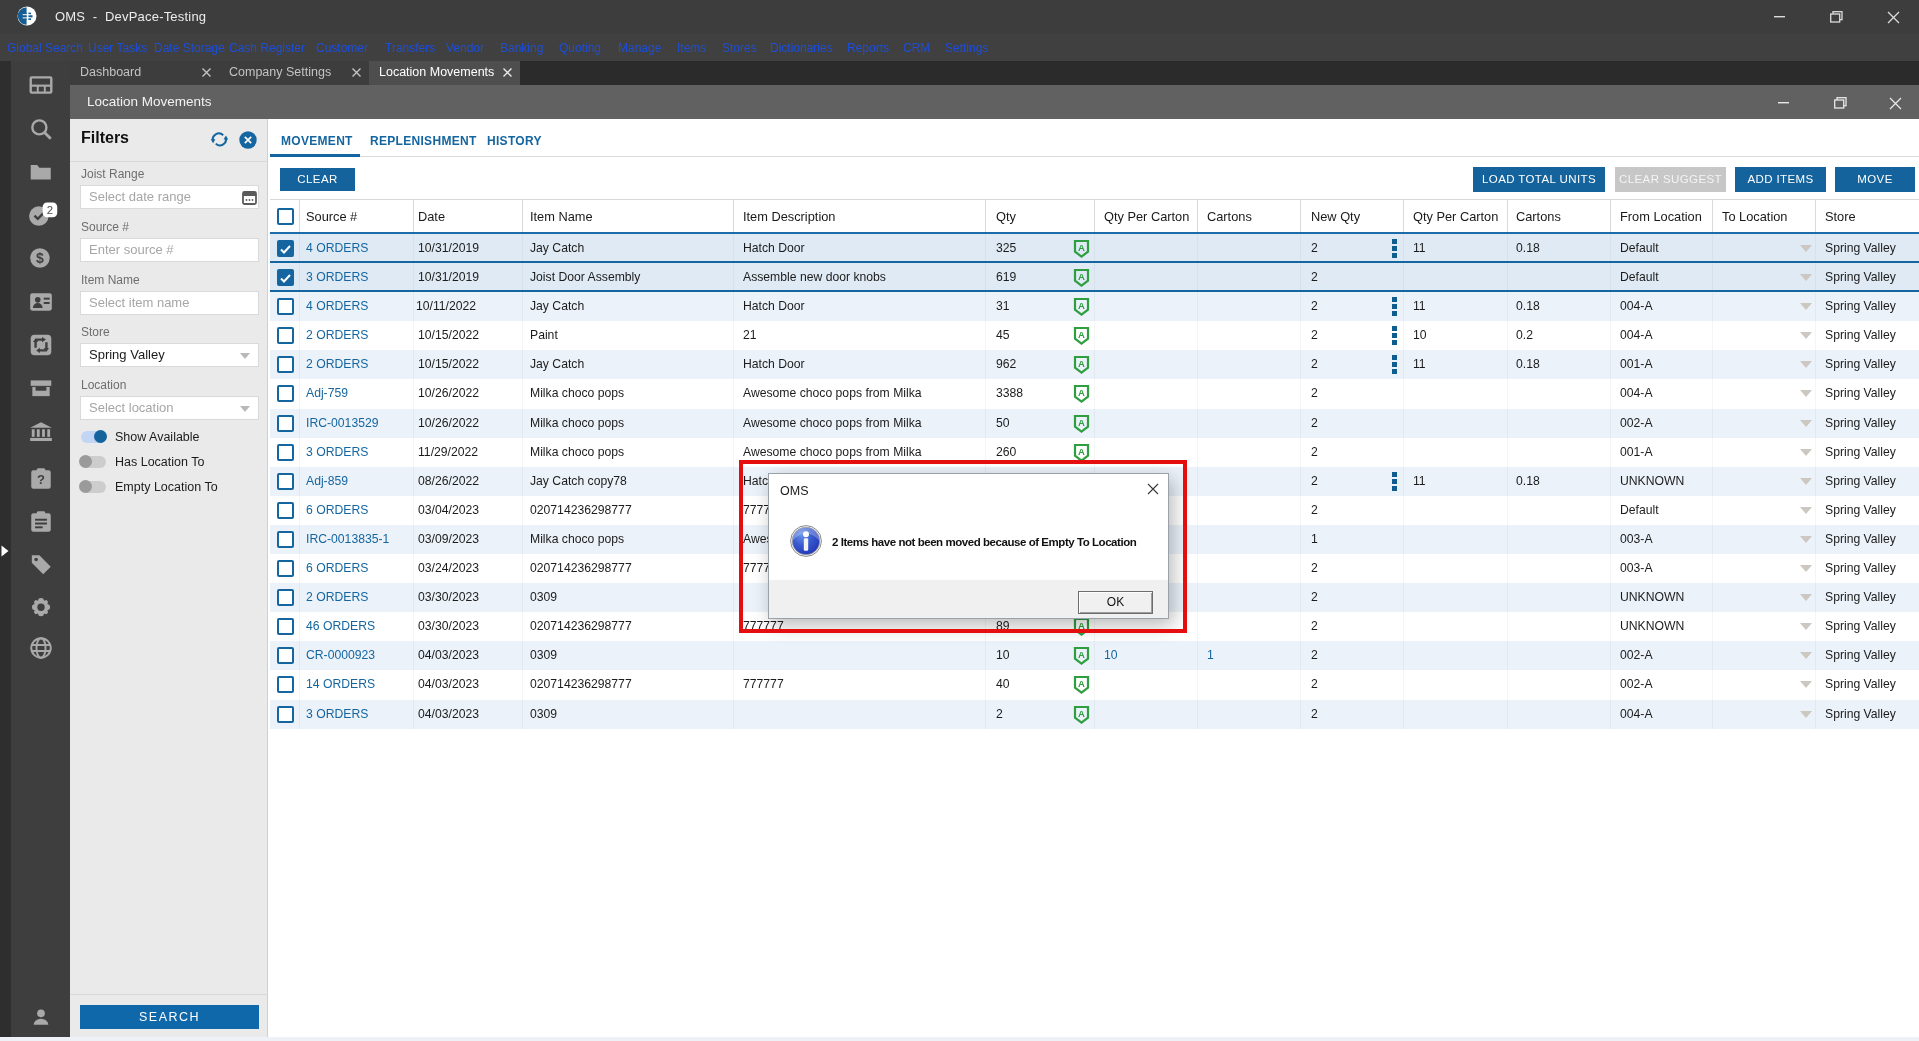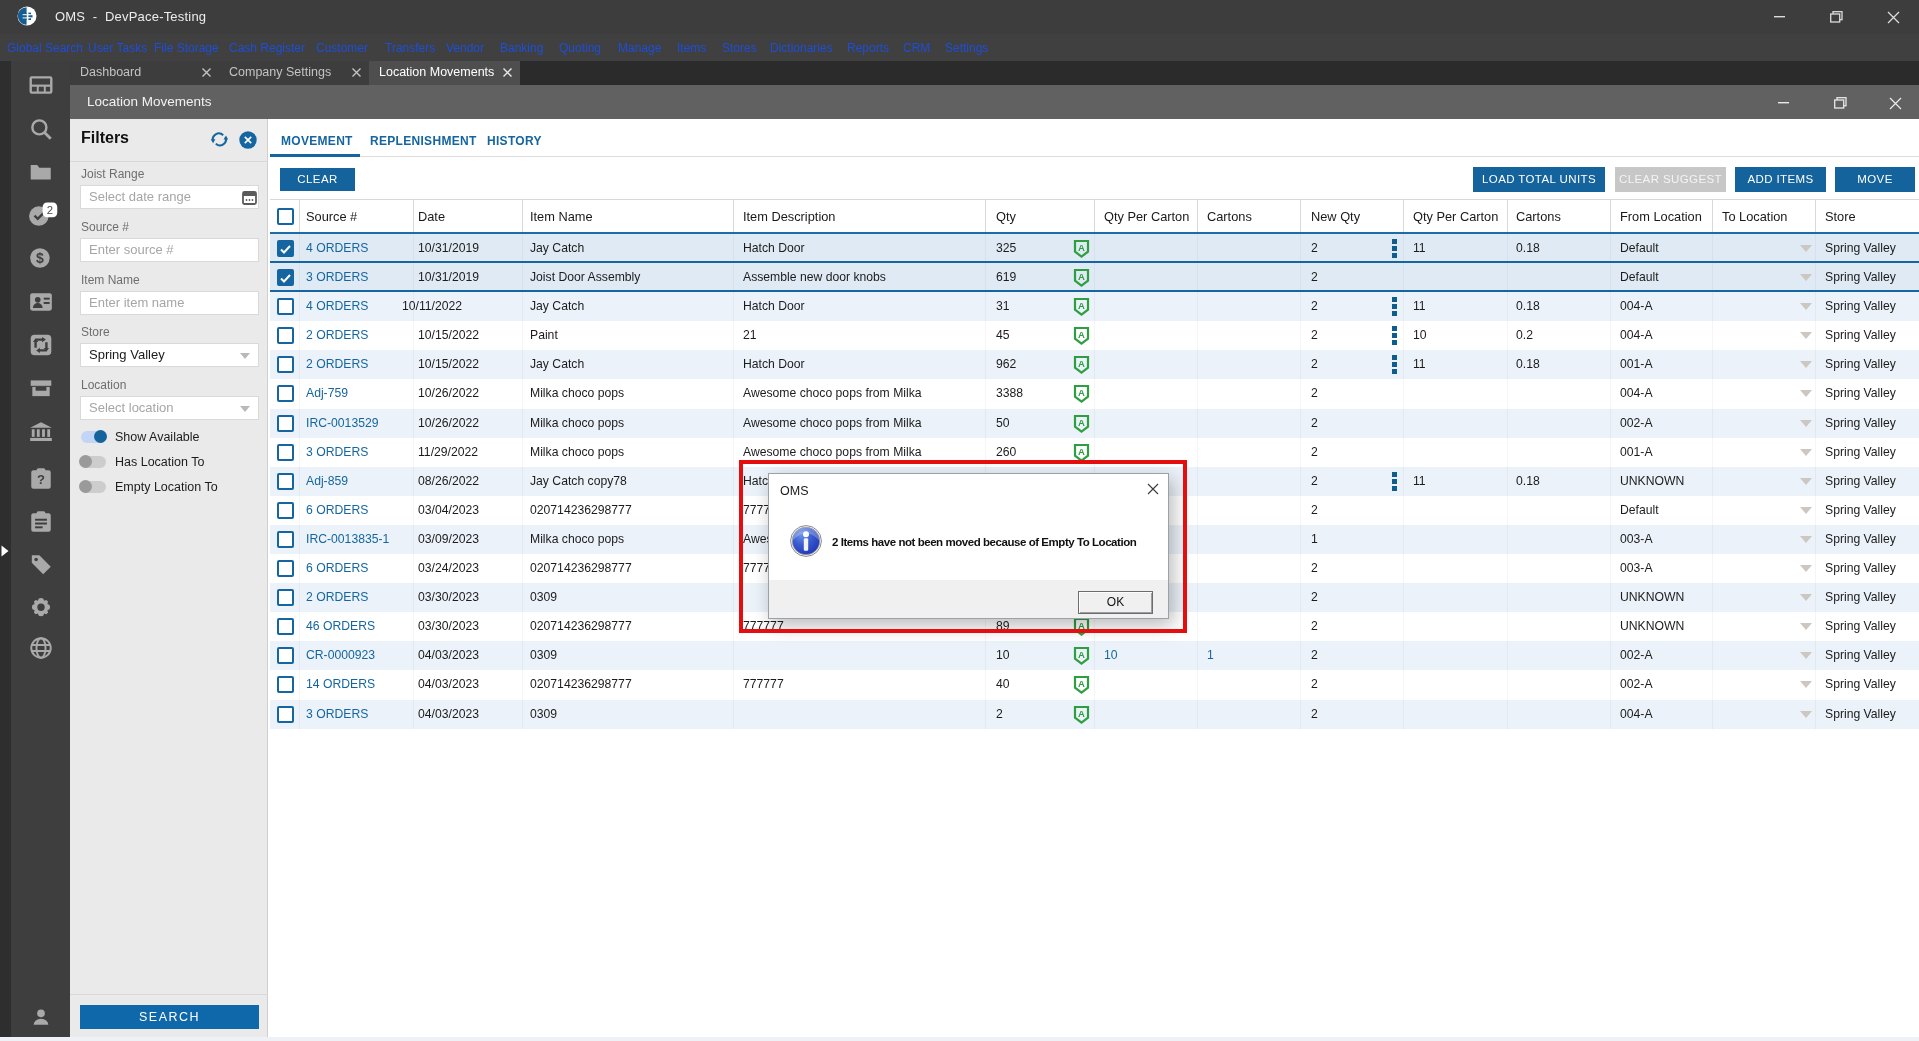--- a/index.html
+++ b/index.html
@@ -105,21 +105,21 @@
 <svg class="abs" style="left:1830px;top:11px" width="13" height="12" viewBox="0 0 13 12">
   <rect x="3" y="0.7" width="9" height="8" fill="none" stroke="#dcdcdc" stroke-width="1.3"></rect>
   <rect x="0.7" y="3" width="9" height="8" fill="#3d3d3d" stroke="#dcdcdc" stroke-width="1.3"></rect>
 </svg>
 <svg class="abs" style="left:1887px;top:11px" width="13" height="13" viewBox="0 0 13 13">
   <path d="M1 1 L12 12 M12 1 L1 12" stroke="#dcdcdc" stroke-width="1.3"></path>
 </svg>
 
 <div class="abs menu-item" style="left:7px">Global Search</div>
 <div class="abs menu-item" style="left:88px">User Tasks</div>
-<div class="abs menu-item" style="left:154px">File Storage</div>
+<div class="abs menu-item" style="left:154px">Date Storage</div>
 <div class="abs menu-item" style="left:229px">Cash Register</div>
 <div class="abs menu-item" style="left:316px">Customer</div>
 <div class="abs menu-item" style="left:385px">Transfers</div>
 <div class="abs menu-item" style="left:446px">Vendor</div>
 <div class="abs menu-item" style="left:500px">Banking</div>
 <div class="abs menu-item" style="left:559px">Quoting</div>
 <div class="abs menu-item" style="left:618px">Manage</div>
 <div class="abs menu-item" style="left:677px">Items</div>
 <div class="abs menu-item" style="left:722px">Stores</div>
 <div class="abs menu-item" style="left:770px">Dictionaries</div>
@@ -256,21 +256,21 @@
 <svg class="abs" style="left:242px;top:190px" width="15" height="15" viewBox="0 0 15 15">
  <rect x="1" y="2" width="13" height="12" rx="1.5" fill="none" stroke="#5a5a5a" stroke-width="1.8"></rect>
  <rect x="1" y="2" width="13" height="4" fill="#5a5a5a"></rect>
  <circle cx="4.5" cy="10" r="0.9" fill="#5a5a5a"></circle>
     <circle cx="7.5" cy="10" r="0.9" fill="#5a5a5a"></circle>
     <circle cx="10.5" cy="10" r="0.9" fill="#5a5a5a"></circle>
 </svg>
 <div class="abs flt-label" style="top:220px">Source #</div>
 <div class="abs flt-input" style="top:238px">Enter source #</div>
 <div class="abs flt-label" style="top:273px">Item Name</div>
-<div class="abs flt-input" style="top:291px">Enter item name</div>
+<div class="abs flt-input" style="top:291px">Select item name</div>
 <div class="abs flt-label" style="top:325px">Store</div>
 <div class="abs flt-input dark" style="top:343px">Spring Valley<div class="tri" style="position:absolute;right:8px;top:9px"></div></div>
 <div class="abs flt-label" style="top:378px">Location</div>
 <div class="abs flt-input" style="top:396px">Select location<div class="tri" style="position:absolute;right:8px;top:9px"></div></div>
 <div class="abs" style="left:81px;top:431px;width:25px;height:12px;border-radius:6px;background:#c3d5f5"></div>
 <div class="abs" style="left:94px;top:430px;width:13px;height:13px;border-radius:50%;background:#15639c"></div>
 <div class="abs toggle-label" style="top:430px">Show Available</div>
 <div class="abs" style="left:81px;top:456px;width:25px;height:12px;border-radius:6px;background:#cdcdcd"></div>
 <div class="abs" style="left:79px;top:455px;width:13px;height:13px;border-radius:50%;background:#9a9a9a"></div>
 <div class="abs toggle-label" style="top:455px">Has Location To</div>
@@ -389,21 +389,21 @@
       <div class="colline" style="left:1030px"></div>
       <div class="colline" style="left:1133px"></div>
       <div class="colline" style="left:1237px"></div>
       <div class="colline" style="left:1340px"></div>
       <div class="colline" style="left:1442px"></div>
       <div class="colline" style="left:1545px"></div>
     </div>
     <div class="row stripe">
       <div class="cb"></div>
       <div class="cell link" style="left:36px;width:107px">4 ORDERS</div>
-      <div class="cell" style="left:132px;width:104px">10/11/2022</div>
+      <div class="cell" style="left:146px;width:104px">10/11/2022</div>
       <div class="cell" style="left:260px;width:203px">Jay Catch</div>
       <div class="cell" style="left:473px;width:242px">Hatch Door</div>
       <div class="cell" style="left:726px;width:98px">31</div>
       <div class="badge-a"><svg width="17" height="20" viewBox="0 0 17 20">
           <path d="M2 2 H15 V12.6 L8.5 17.6 L2 12.6 Z" fill="none" stroke="#2f9e41" stroke-width="2.2"></path>
           <text x="8.5" y="11.8" font-size="9.5" font-weight="bold" fill="#2f9e41" text-anchor="middle" font-family="Liberation Sans">A</text>
         </svg></div>
       <div class="cell" style="left:1041px;width:92px">2</div>
       <div class="kebab">
         <div></div>

